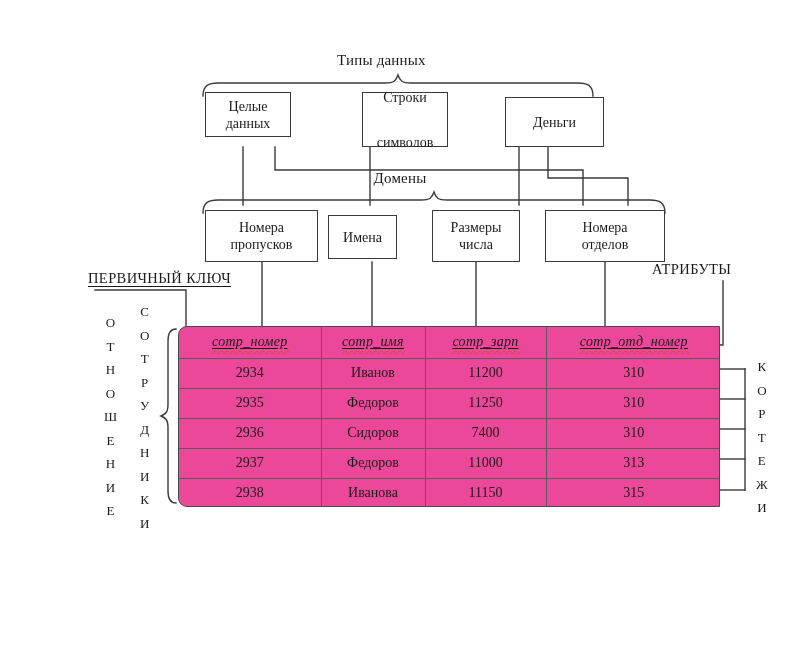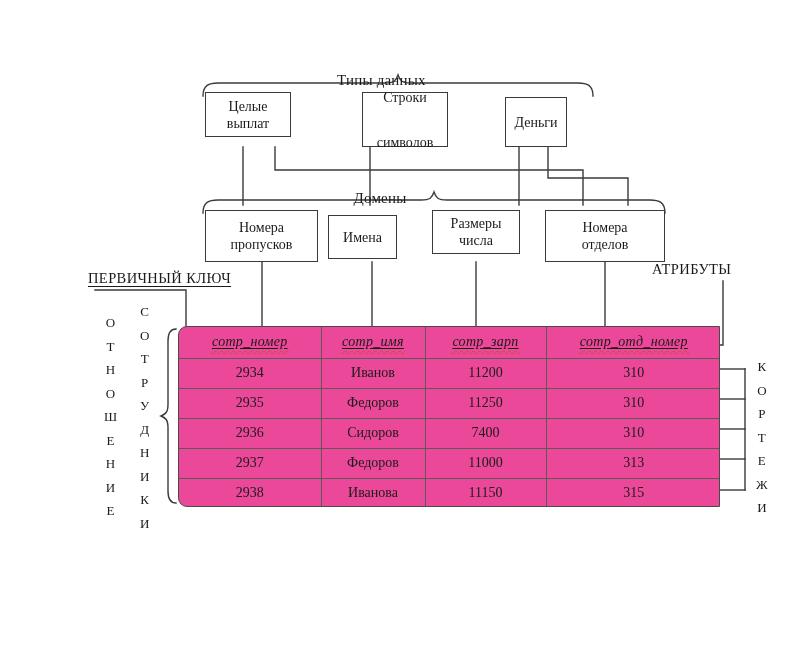--- a/index.html
+++ b/index.html
@@ -4,21 +4,21 @@
 <style>
   html,body{margin:0;padding:0;background:#ffffff;}
   body{
     width:800px;height:646px;position:relative;overflow:hidden;
     font-family:"Liberation Serif","DejaVu Serif",serif;
     color:#1a1a1a;
   }
   #canvas{position:absolute;left:0;top:0;width:800px;height:646px;}
   #svg{position:absolute;left:0;top:0;width:800px;height:646px;}
 
-  .lbl{position:absolute;white-space:nowrap;margin-top:20px;}
+  .lbl{position:absolute;white-space:nowrap;}
 
   .topcap{
     font-size:15px;letter-spacing:.2px;
   }
 
   .tbox{
     position:absolute;border:1.4px solid #3a3a3a;background:#fff;
     display:flex;flex-direction:column;align-items:center;justify-content:center;
     font-size:14px;line-height:17px;text-align:center;box-sizing:border-box;
   }
@@ -106,50 +106,50 @@
       <path d="M 720,399 L 745,399"></path>
       <path d="M 720,429 L 745,429"></path>
       <path d="M 720,459 L 745,459"></path>
       <path d="M 720,490 L 745,490"></path>
       <path d="M 745,369 L 745,490"></path>
     </g>
   </svg>
 
   <div class="lbl topcap" style="left:337px;top:52px;">Типы данных</div>
 
-  <div class="lbl topcap" style="left:376px;top:170px;transform:translateX(-50%);padding-left:8px;">Домены</div>
+  <div class="lbl topcap" style="left:396px;top:170px;transform:translateX(-50%);padding-left:8px;">Домены</div>
 
   <div class="sidecap ul" style="left:88px;top:270px;">ПЕРВИЧНЫЙ КЛЮЧ</div>
 
   <div class="sidecap" style="left:652px;top:261px;">АТРИБУТЫ</div>
 
   <div class="tbox" style="left:205px;top:92px;width:86px;height:45px;">
     <span>Целые</span>
-    <span>выплат</span>
+    <span>данных</span>
   </div>
 
   <div class="tbox" style="left:362px;top:92px;width:86px;height:55px;gap:28px;">
     <span>Строки</span>
     <span>символов</span>
   </div>
 
-  <div class="tbox" style="left:505px;top:97px;width:62px;height:50px;">
+  <div class="tbox" style="left:505px;top:97px;width:99px;height:50px;">
     <span>Деньги</span>
   </div>
 
   <div class="tbox" style="left:205px;top:210px;width:113px;height:52px;">
     <span>Номера</span>
     <span>пропусков</span>
   </div>
 
   <div class="tbox" style="left:328px;top:215px;width:69px;height:44px;">
     <span>Имена</span>
   </div>
 
-  <div class="tbox" style="left:432px;top:210px;width:88px;height:44px;">
+  <div class="tbox" style="left:432px;top:210px;width:88px;height:52px;">
     <span>Размеры</span>
     <span>числа</span>
   </div>
 
   <div class="tbox" style="left:545px;top:210px;width:120px;height:52px;">
     <span>Номера</span>
     <span>отделов</span>
   </div>
 
   <div class="vstack" id="v-relation" style="left:104px;top:311px;">

